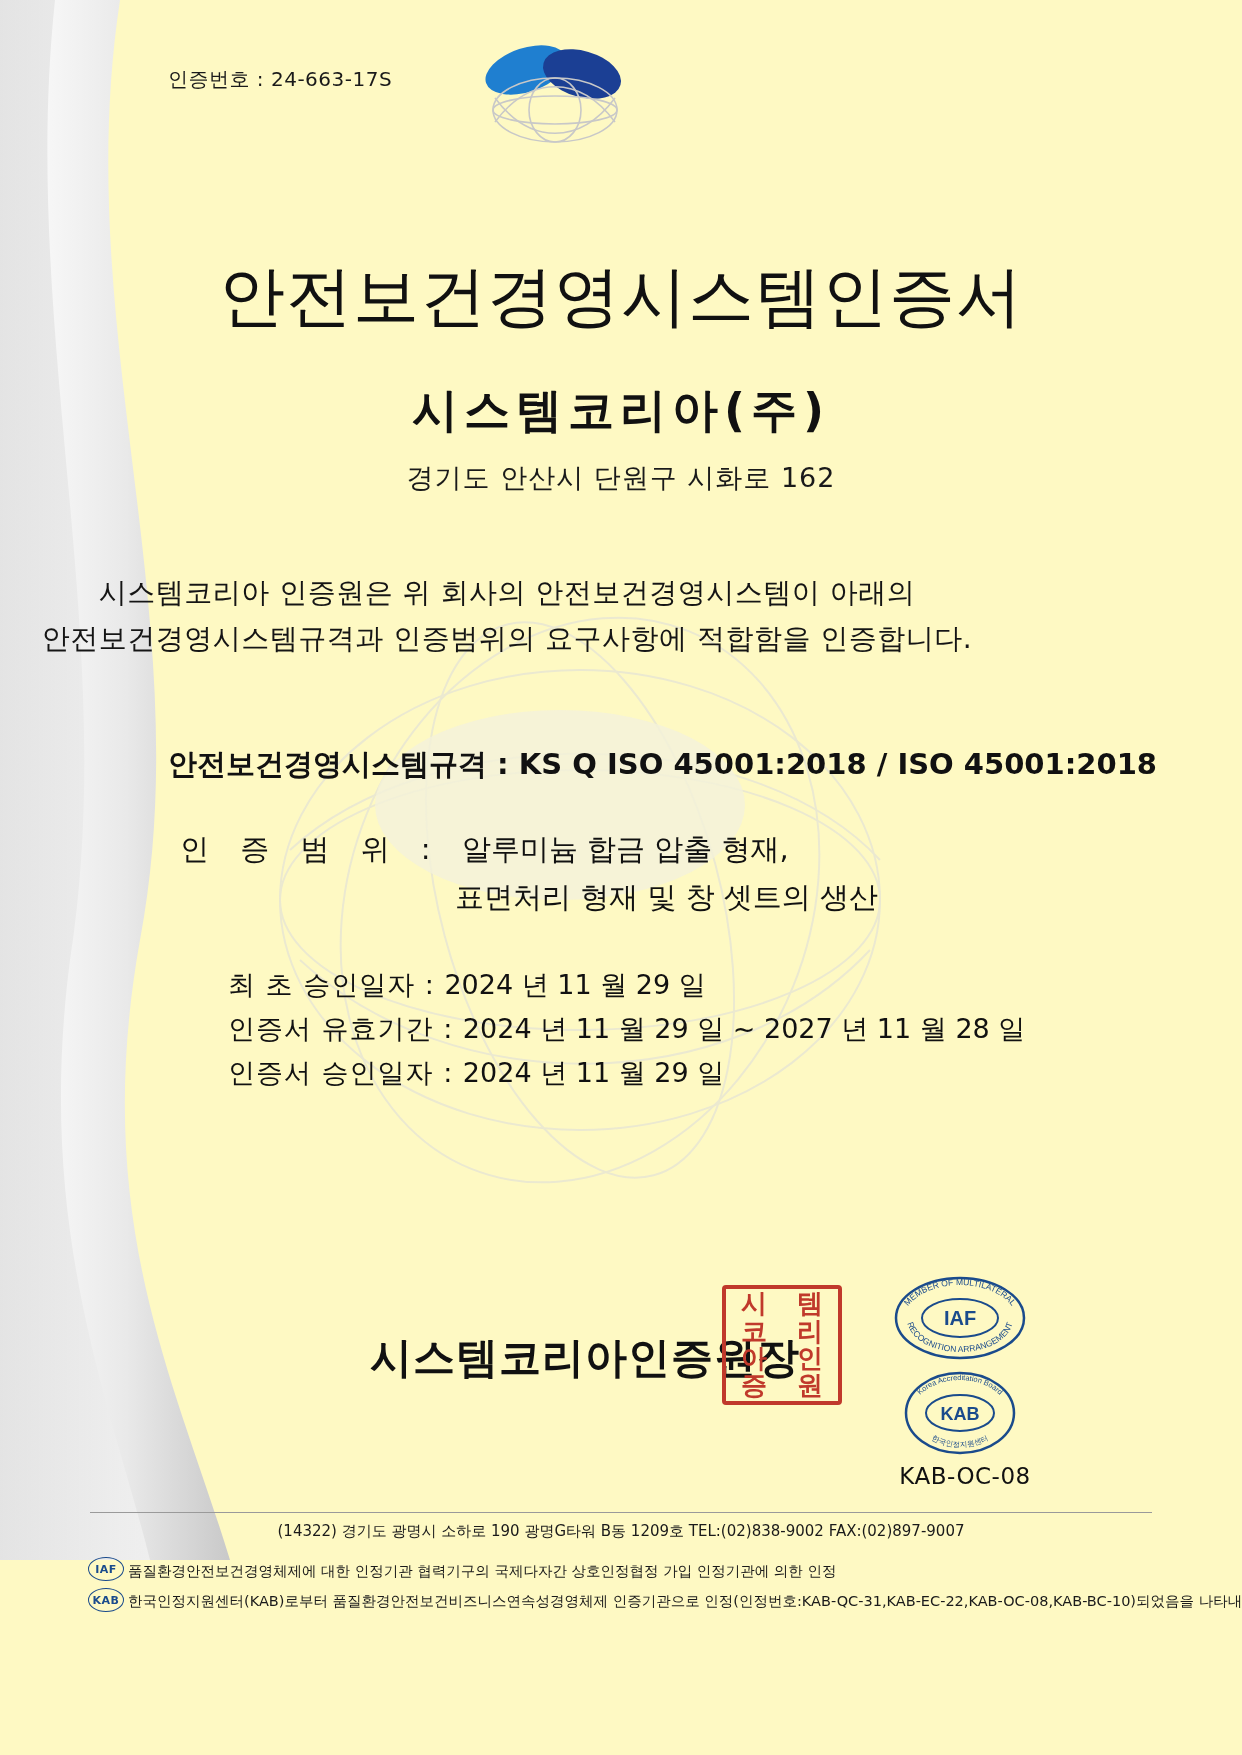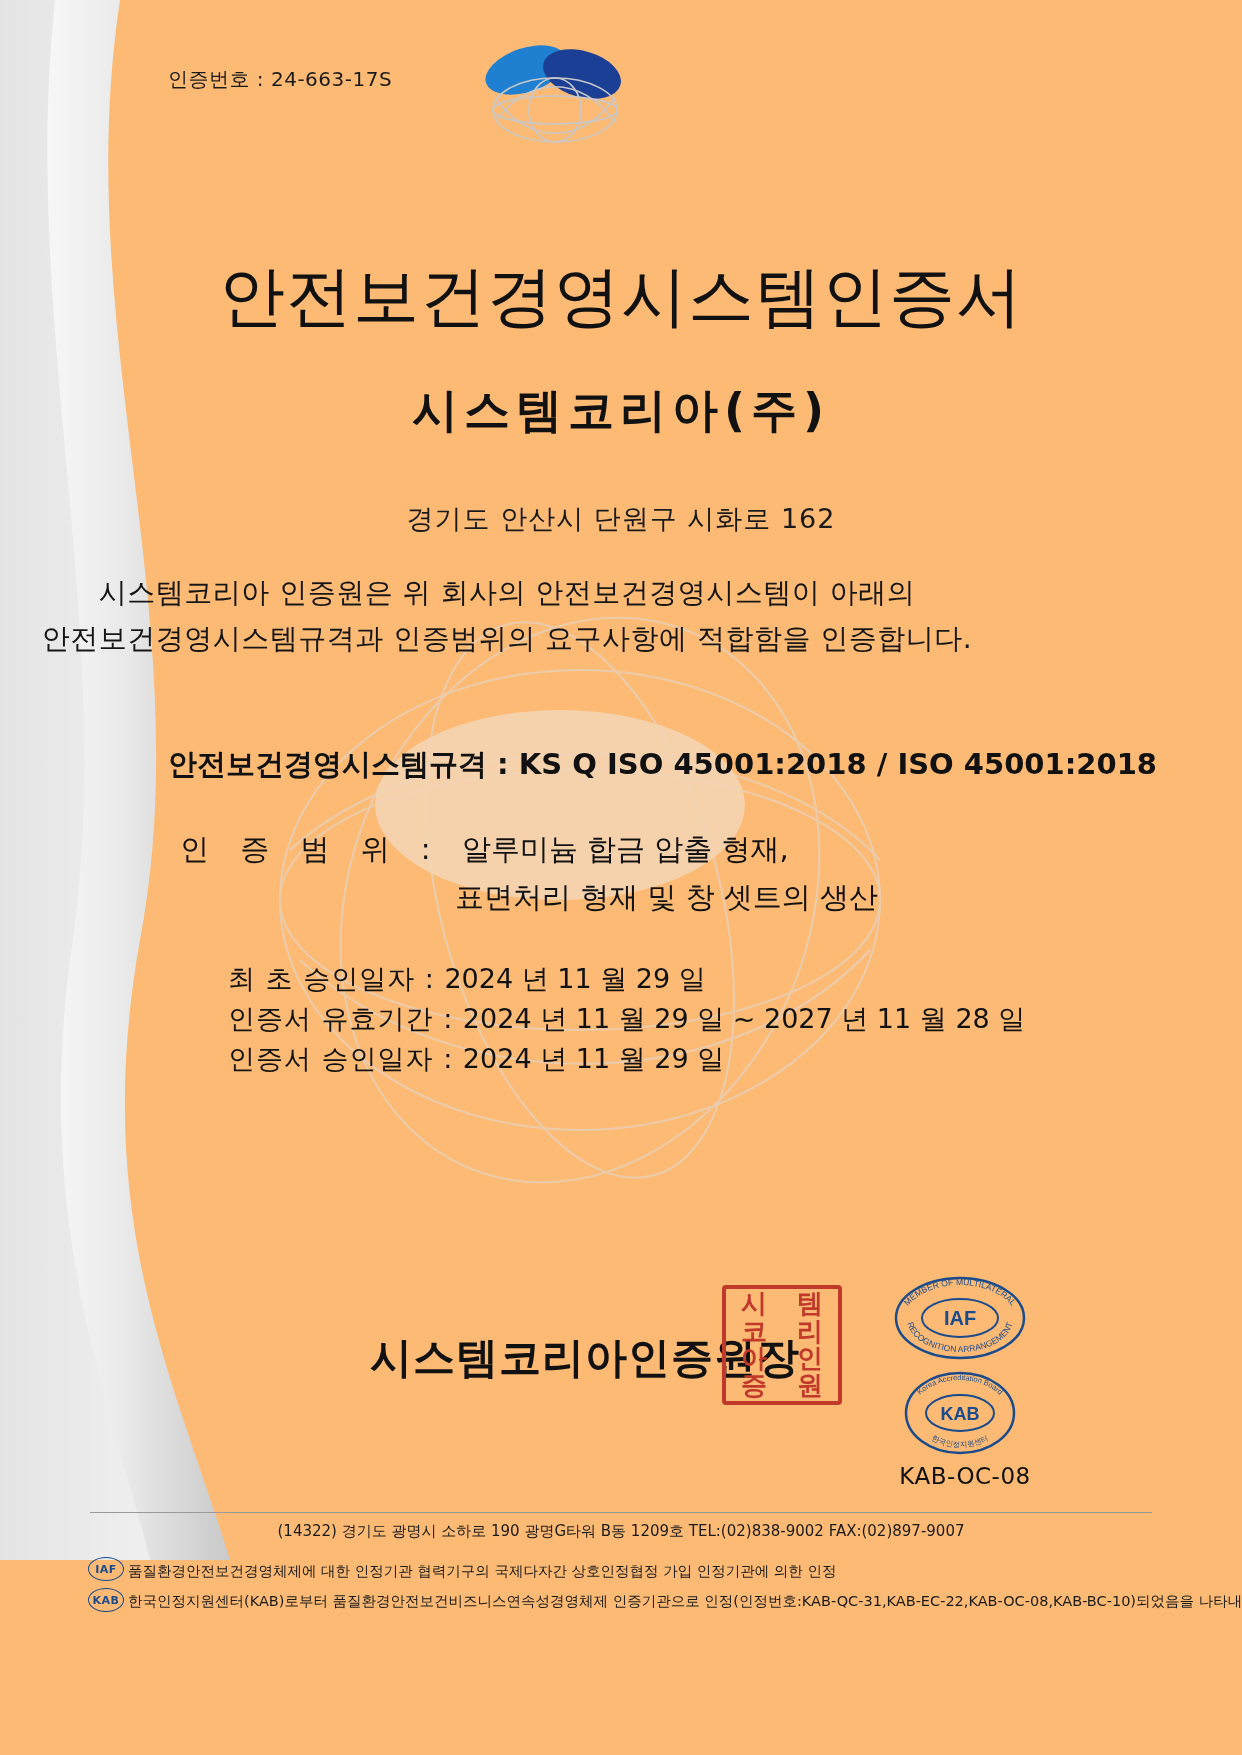--- a/index.html
+++ b/index.html
@@ -7,21 +7,21 @@
     padding: 0;
     background: #ffffff;
   }
   body {
     font-family: "DejaVu Sans", "Liberation Sans", sans-serif;
   }
   .page {
     position: relative;
     width: 1242px;
     height: 1755px;
-    background: #fdba74;
+    background: #fef9c3;
     overflow: hidden;
   }
   
   .bg-left {
     position: absolute;
     left: 0;
     top: 0;
     width: 230px;
     height: 1560px;
     overflow: hidden;
@@ -78,21 +78,20 @@
   }
   .address {
     position: absolute;
     left: 0;
     top: 460px;
     width: 1242px;
     text-align: center;
     font-size: 27px;
     letter-spacing: 1px;
     color: #1a1a1a;
-    margin-top: 41px;
   }
   
   .statement {
     position: absolute;
     left: 0;
     top: 570px;
     width: 1014px;
     text-align: center;
     font-size: 28px;
     line-height: 46px;
@@ -130,21 +129,21 @@
   }
   .dates {
     position: absolute;
     left: 228px;
     top: 960px;
     font-size: 27px;
     line-height: 38px;
     color: #111111;
     white-space: nowrap;
   }
-  .dates div { margin-bottom: 2px; }
+  .dates div { margin-bottom: 2px; margin-top: 6px; }
   .dlabel { letter-spacing: 1px; }
   
   .signature {
     position: absolute;
     left: 370px;
     top: 1330px;
     font-size: 42px;
     font-weight: bold;
     letter-spacing: 1px;
     color: #111111;

